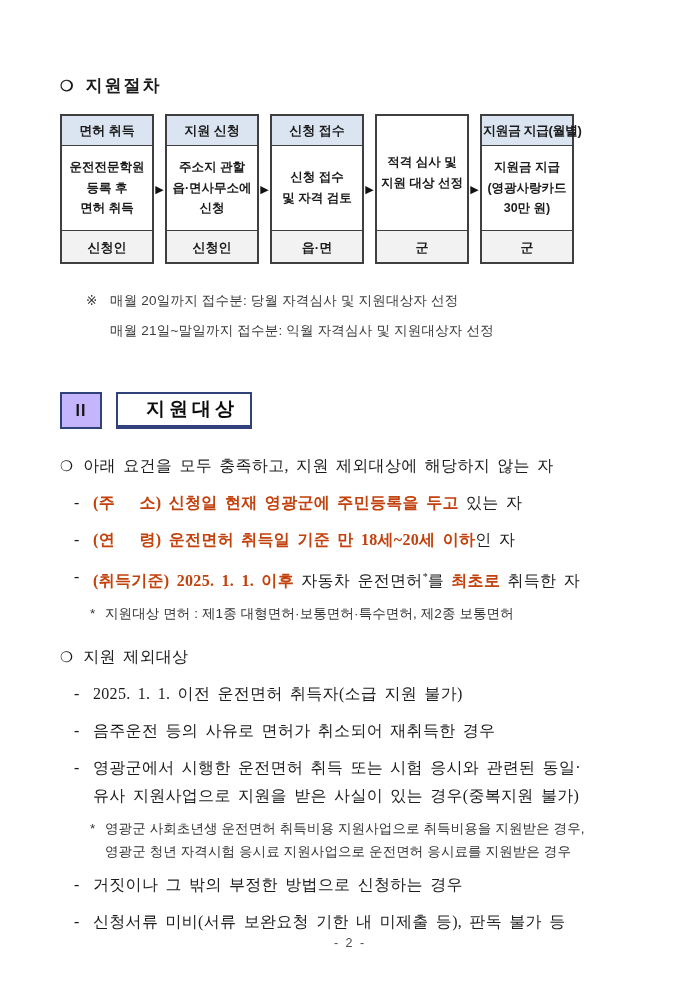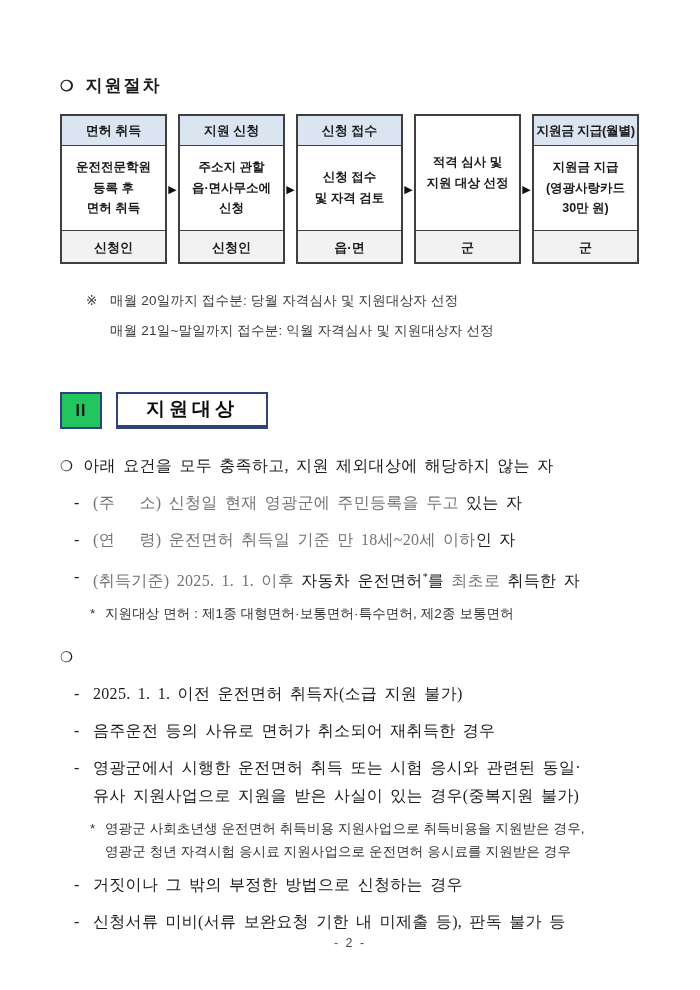--- a/index.html
+++ b/index.html
@@ -18,21 +18,21 @@
     font-size:17px;font-weight:700;letter-spacing:2px;
     display:flex;align-items:center;gap:10px;
   }
   .h1 .circle{font-size:15px;}
   .flow{
     margin-top:17px;
     display:flex;align-items:stretch;
     height:150px;
   }
   .step{
-    width:107px;
+    width:94px;
     border:2px solid #3f3f3f;
     display:flex;flex-direction:column;
     box-sizing:border-box;
     font-family:"Liberation Sans","DejaVu Sans",sans-serif;
     text-align:center;
   }
   .step .hd{
     background:#dbe5f1;
     border-bottom:1.5px solid #3f3f3f;
     font-weight:700;font-size:13px;
@@ -68,51 +68,51 @@
   .note-row{display:flex;line-height:30px;}
   .note-row .mk{width:24px;flex:none;}
   
   .sec-head{
     margin-top:46px;
     display:flex;align-items:stretch;gap:14px;
     font-family:"Liberation Sans","DejaVu Sans",sans-serif;
   }
   .sec-num{
     width:42px;
-    background:#22c55e;
+    background:#c4b5fd;
     border:2px solid #31427b;
     display:flex;align-items:center;justify-content:center;
     font-size:16px;font-weight:600;color:#141414;letter-spacing:1px;
     box-sizing:border-box;
   }
   .sec-title{
     border:2px solid #31427b;
     border-bottom-width:4px;
-    padding:2px 28px 3px 28px;
+    padding:2px 12px 3px 28px;
     font-size:19px;font-weight:700;letter-spacing:4px;color:#0c0c0c;
     display:flex;align-items:center;
   }
   
   .bullet-line{
     display:flex;gap:10px;align-items:baseline;
     font-size:16px;word-spacing:3px;letter-spacing:0.3px;
     line-height:28px;
   }
   .bullet-line .circle{font-size:14.5px;}
   .mt-intro{margin-top:23px;}
   .mt-excl{margin-top:18px;}
   .item{
     display:flex;
     margin:9px 0 0 14px;
     font-size:16px;word-spacing:3px;letter-spacing:0.3px;
     line-height:28px;
   }
   .item .dash{width:19px;flex:none;}
   .item .txt{flex:1;white-space:pre-line;}
-  .item .txt b{font-weight:400;color:#737373;}
+  .item .txt b{font-weight:700;color:#c2410c;}
   .item.gap{margin-top:8px;}
   sup.star{font-size:10px;vertical-align:6px;letter-spacing:0;}
   .subnote{
     display:flex;
     margin:7px 0 0 30px;
     font-family:"Liberation Sans","DejaVu Sans",sans-serif;
     font-size:13.5px;color:#333;line-height:23px;letter-spacing:0.1px;
   }
   .subnote .mk{width:15px;flex:none;}
   .subnote .txt{flex:1;white-space:pre-line;}
@@ -214,20 +214,21 @@
     <span class="txt"><b>(취득기준) 2025. 1. 1. 이후</b><span> 자동차 운전면허</span><sup class="star">*</sup><span>를 </span><b>최초로</b><span> 취득한 자</span></span>
   </div>
 
   <div class="subnote">
     <span class="mk">*</span>
     <span class="txt">지원대상 면허 : 제1종 대형면허·보통면허·특수면허, 제2종 보통면허</span>
   </div>
 
   <div class="bullet-line mt-excl">
     <span class="circle">❍</span>
+    <span>지원 제외대상</span>
   </div>
 
   <div class="item">
     <span class="dash">-</span>
     <span class="txt">2025. 1. 1. 이전 운전면허 취득자(소급 지원 불가)</span>
   </div>
 
   <div class="item">
     <span class="dash">-</span>
     <span class="txt">음주운전 등의 사유로 면허가 취소되어 재취득한 경우</span>

